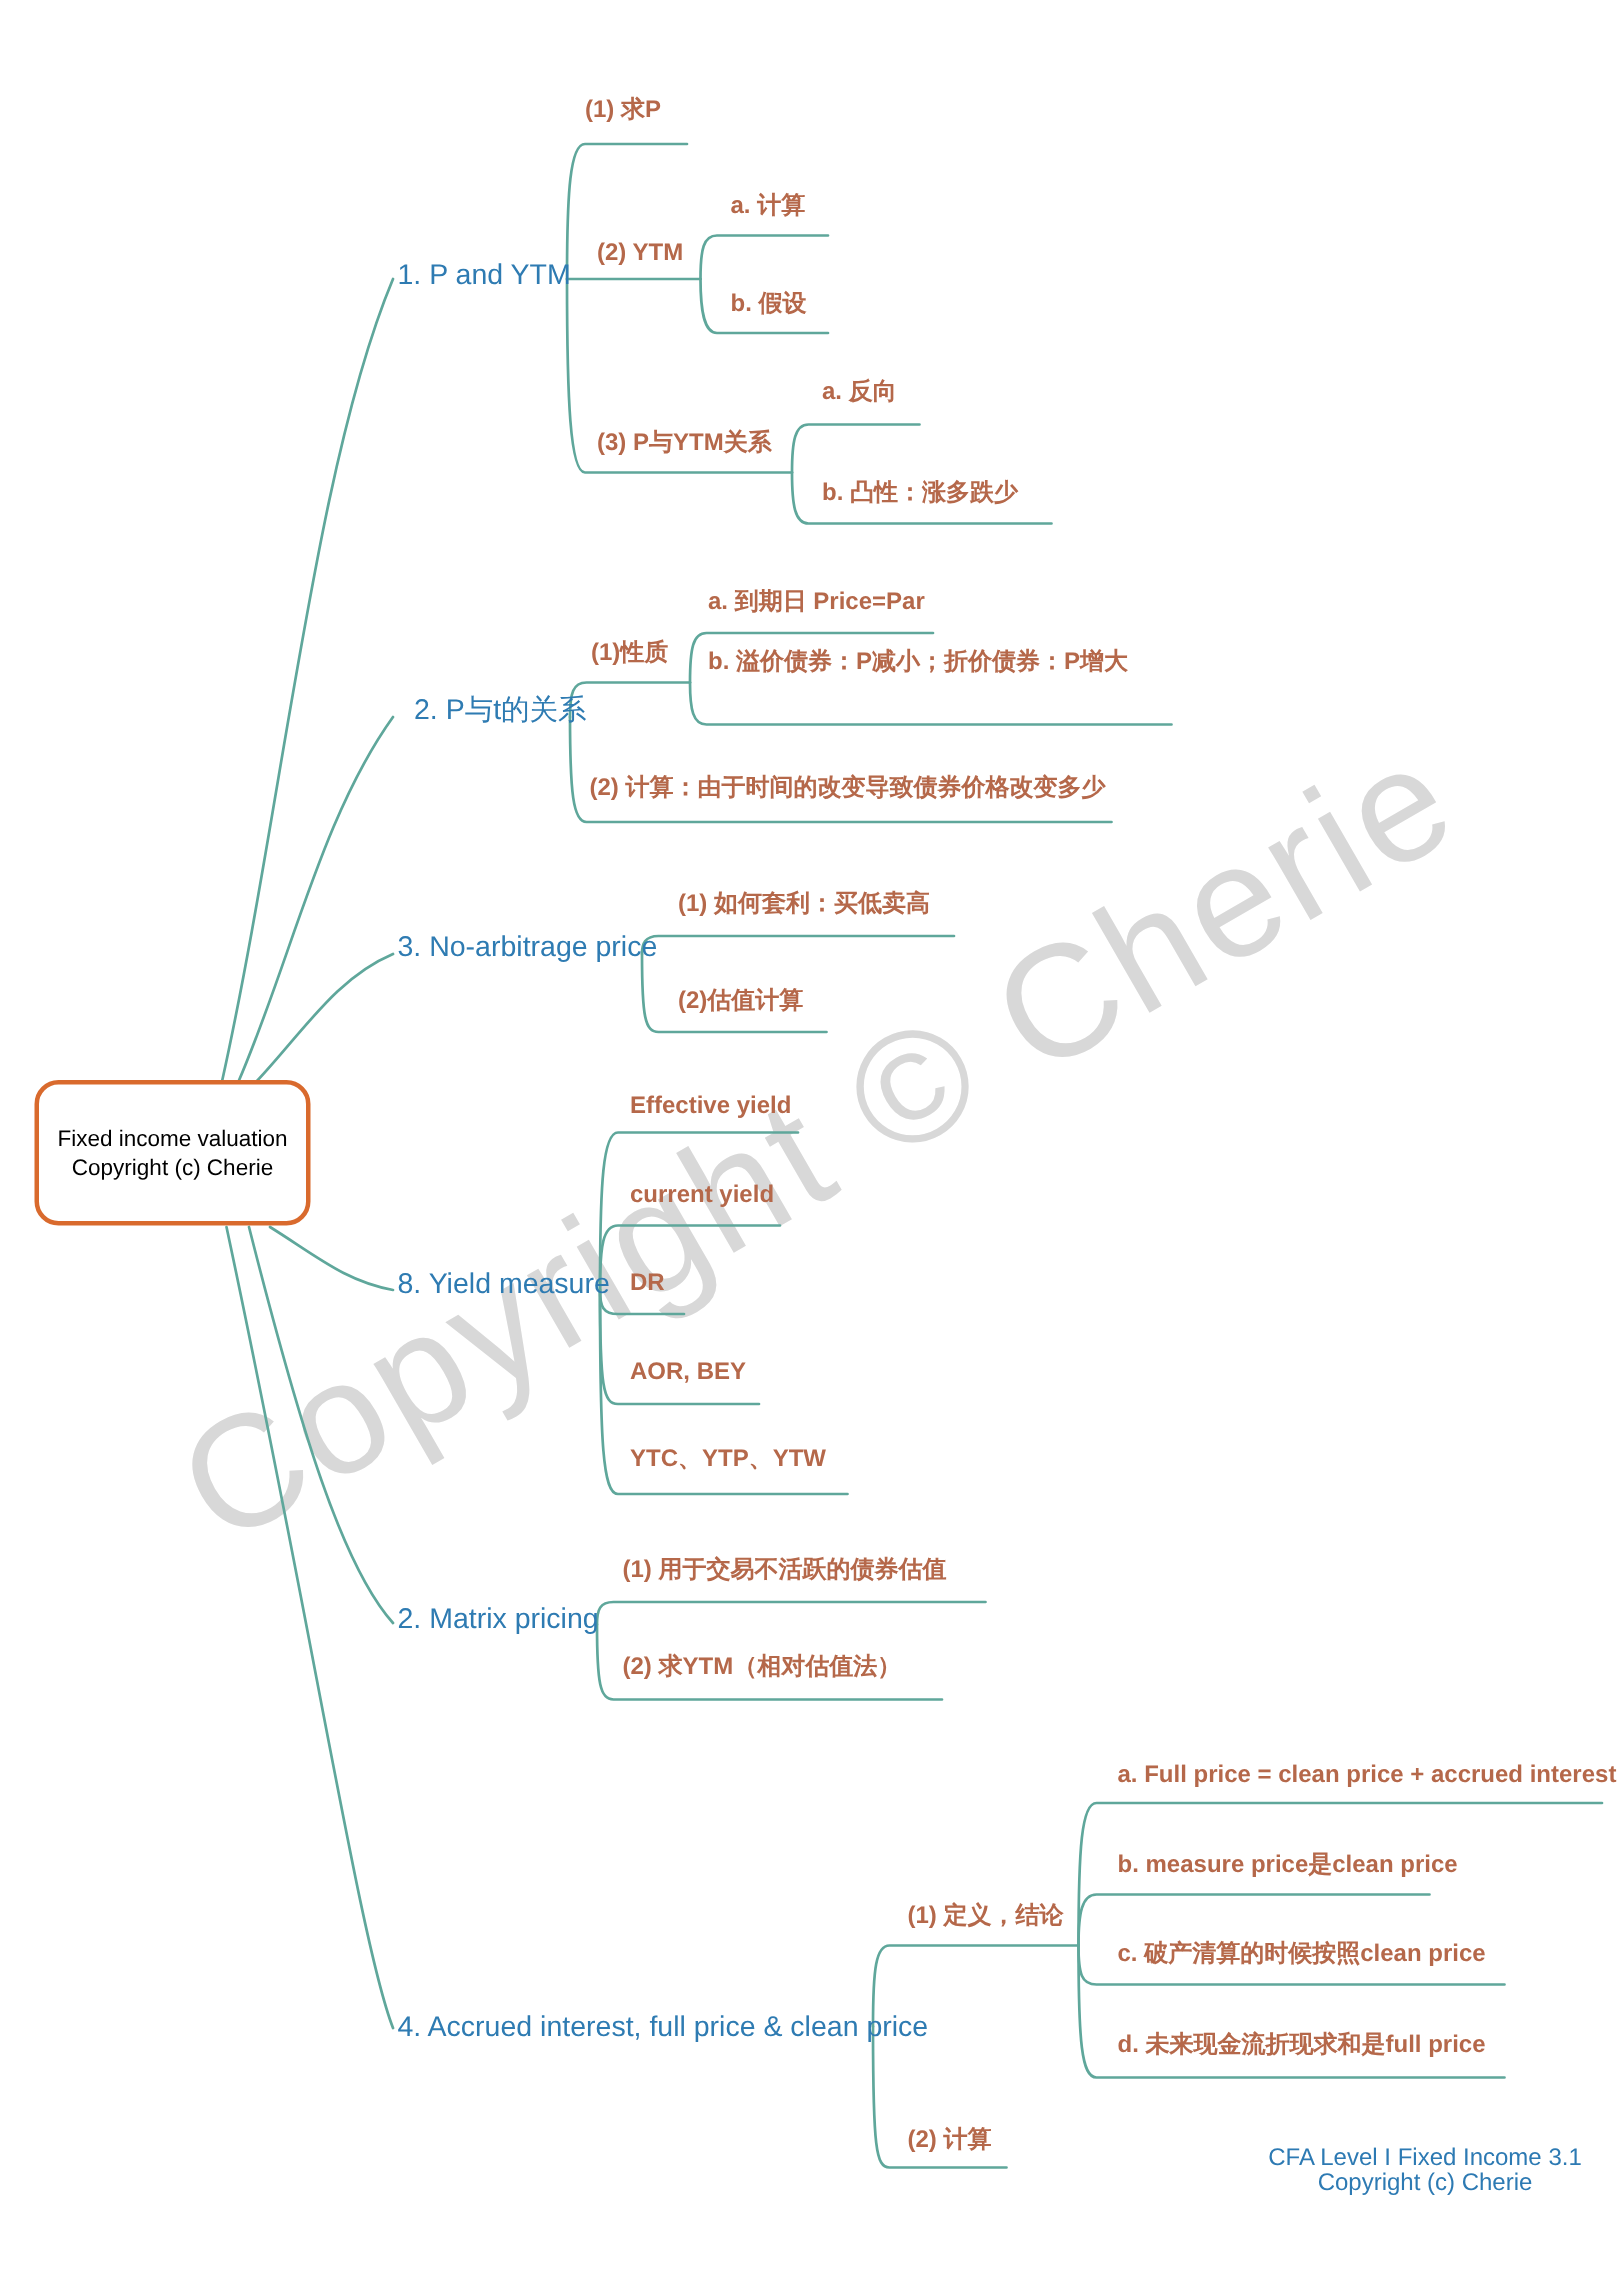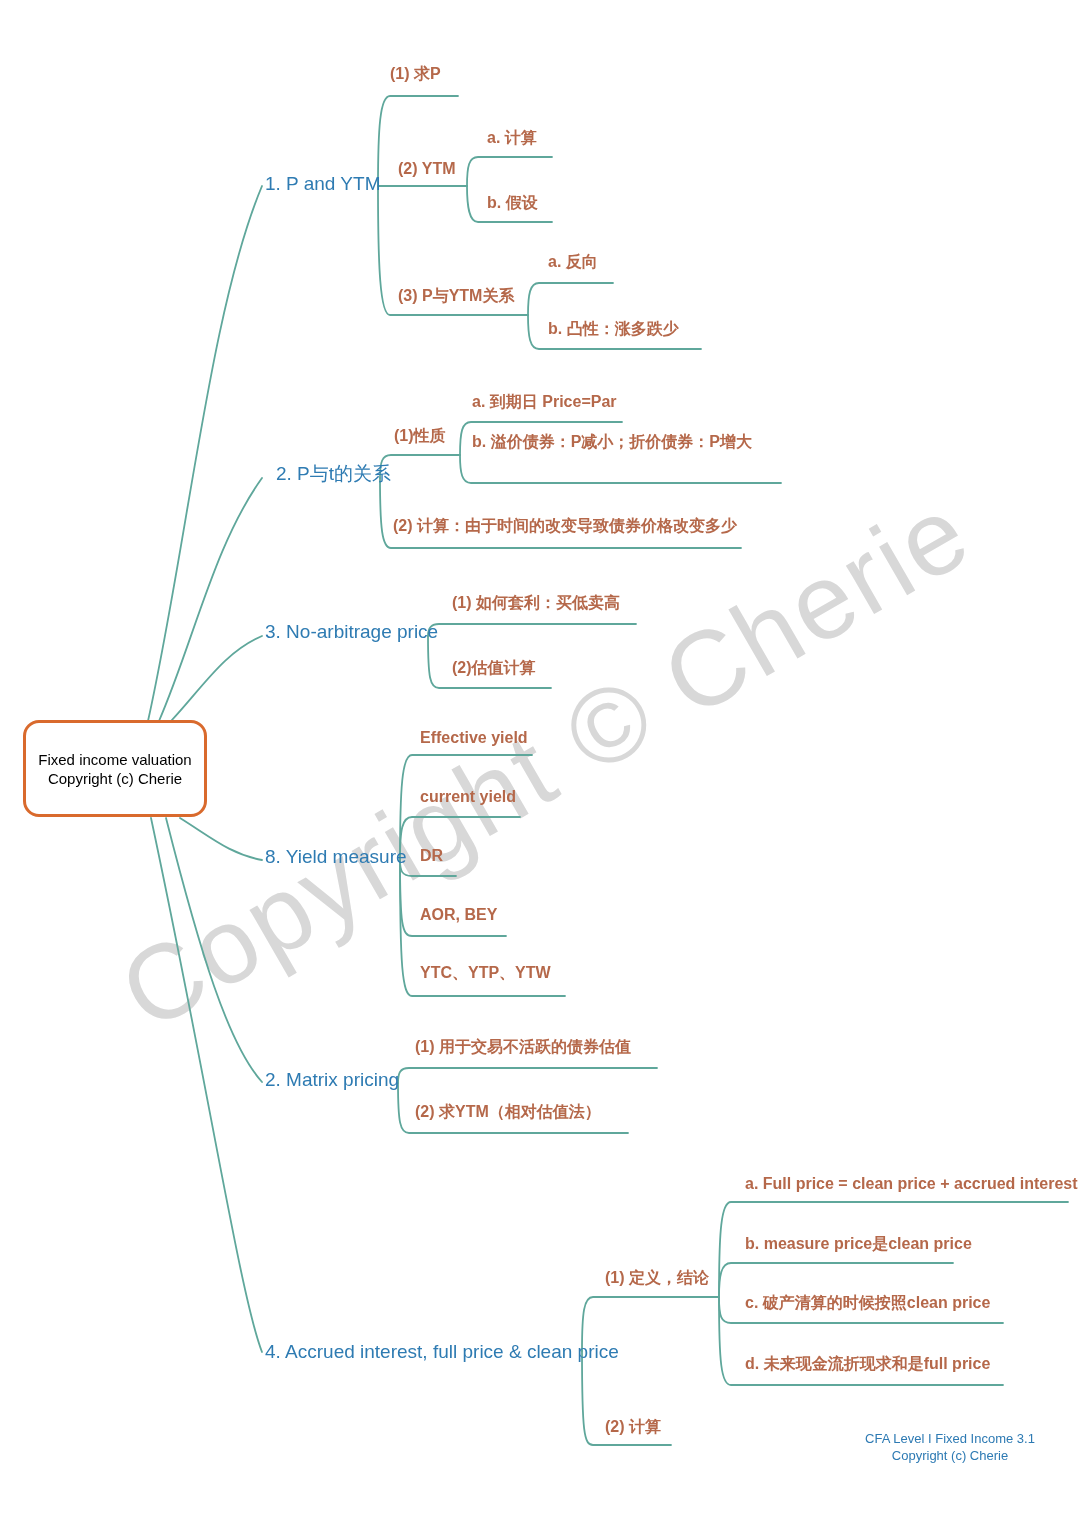--- a/index.html
+++ b/index.html
@@ -35,21 +35,21 @@
   #notice{
     position:absolute;z-index:2;
     left:8px;top:881px;width:312px;
     text-align:center;color:#2d7ab3;
     font-size:13.5px;line-height:23px;
   }
   #footer-credit{
     position:absolute;z-index:2;
     left:830px;top:1430px;width:240px;
     text-align:center;color:#2d7ab3;
-    font-size:13px;line-height:17px;
+    font-size:16px;line-height:17px;
   }
 </style>
 </head>
 <body>
 
 <div id="canvas">
 
   <div id="bigwm">Copyright © Cherie</div>
 
   <svg id="wires" width="1080" height="1527" viewBox="0 0 1080 1527" fill="none" stroke="#5fa79b" stroke-width="1.8" stroke-linecap="round">

